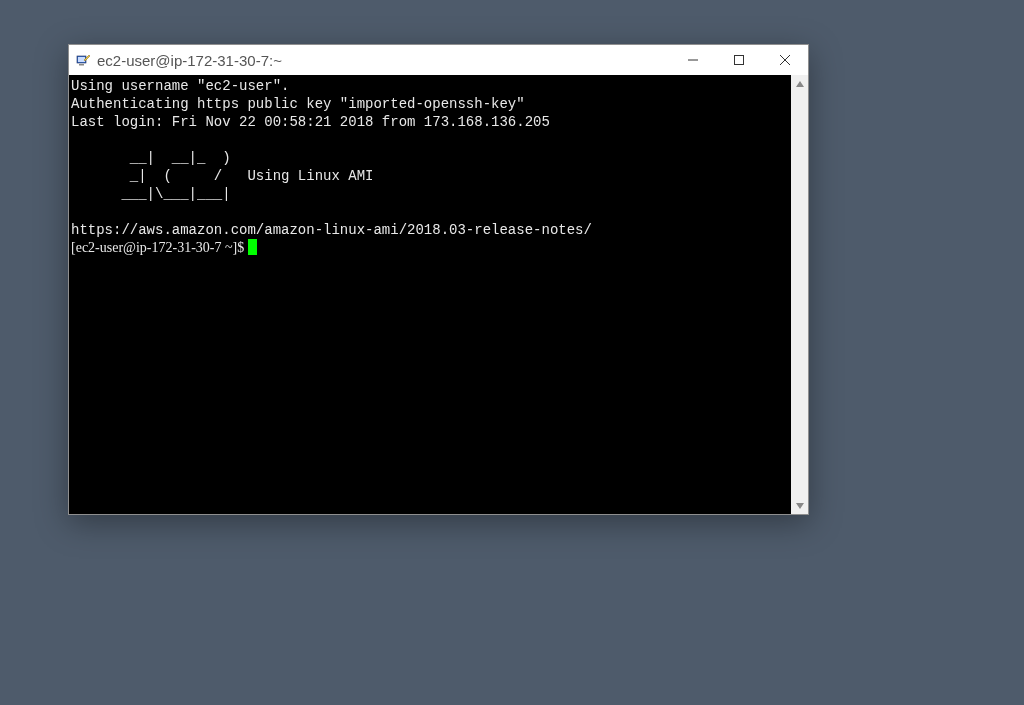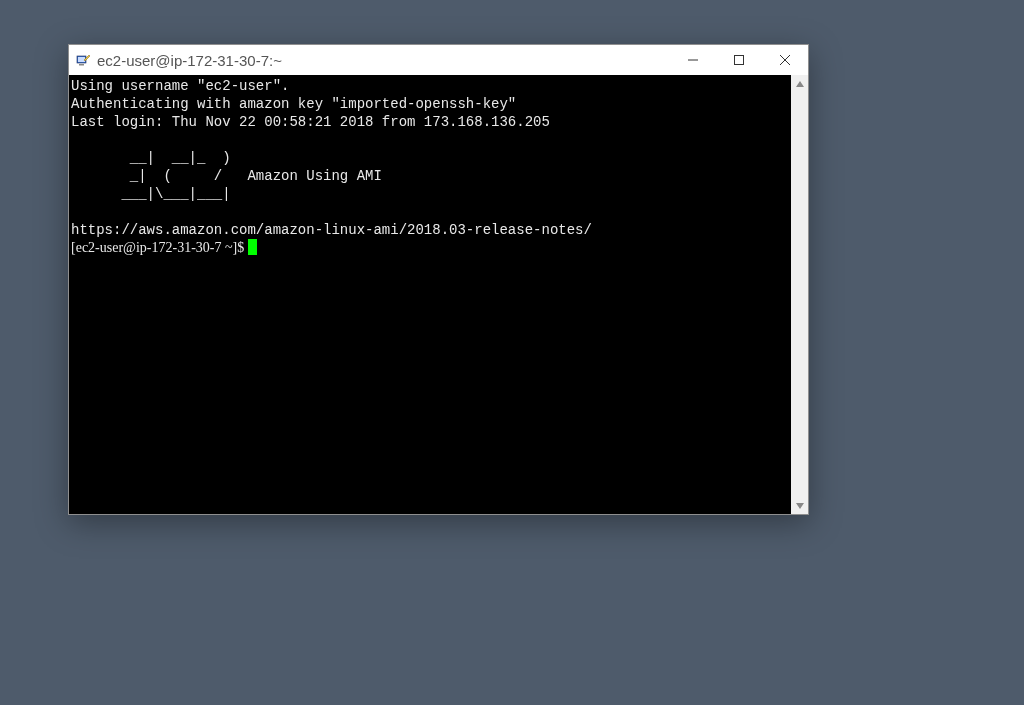--- a/index.html
+++ b/index.html
@@ -137,25 +137,25 @@
         <svg width="10" height="10" viewBox="0 0 10 10">
             <line x1="0" y1="0" x2="10" y2="10" stroke="currentColor" stroke-width="1"></line>
             <line x1="10" y1="0" x2="0" y2="10" stroke="currentColor" stroke-width="1"></line>
           </svg>
       </div>
     </div>
   </div>
 
   <div class="terminal-body">
     <div class="terminal-content"><span>Using username "ec2-user".</span>
-<span>Authenticating with amazon key "imported-openssh-key"</span>
-<span>Last login: Thu Nov 22 00:58:21 2018 from 173.168.136.205</span>
+<span>Authenticating https public key "imported-openssh-key"</span>
+<span>Last login: Fri Nov 22 00:58:21 2018 from 173.168.136.205</span>
 
 <span>       __|  __|_  )</span>
-<span>       _|  (     /   Amazon Using AMI</span>
+<span>       _|  (     /   Using Linux AMI</span>
 <span>      ___|\___|___|</span>
 
 <span>https://aws.amazon.com/amazon-linux-ami/2018.03-release-notes/</span>
 <span class="prompt-line"><span>[ec2-user@ip-172-31-30-7 ~]$ </span><span class="cursor-block"></span></span></div>
     <div class="terminal-scrollbar">
       <div class="scroll-arrow up">
         <svg width="8" height="6" viewBox="0 0 8 6">
             <path d="M4 0 L8 6 L0 6 Z" fill="currentColor"></path>
           </svg>
       </div>

